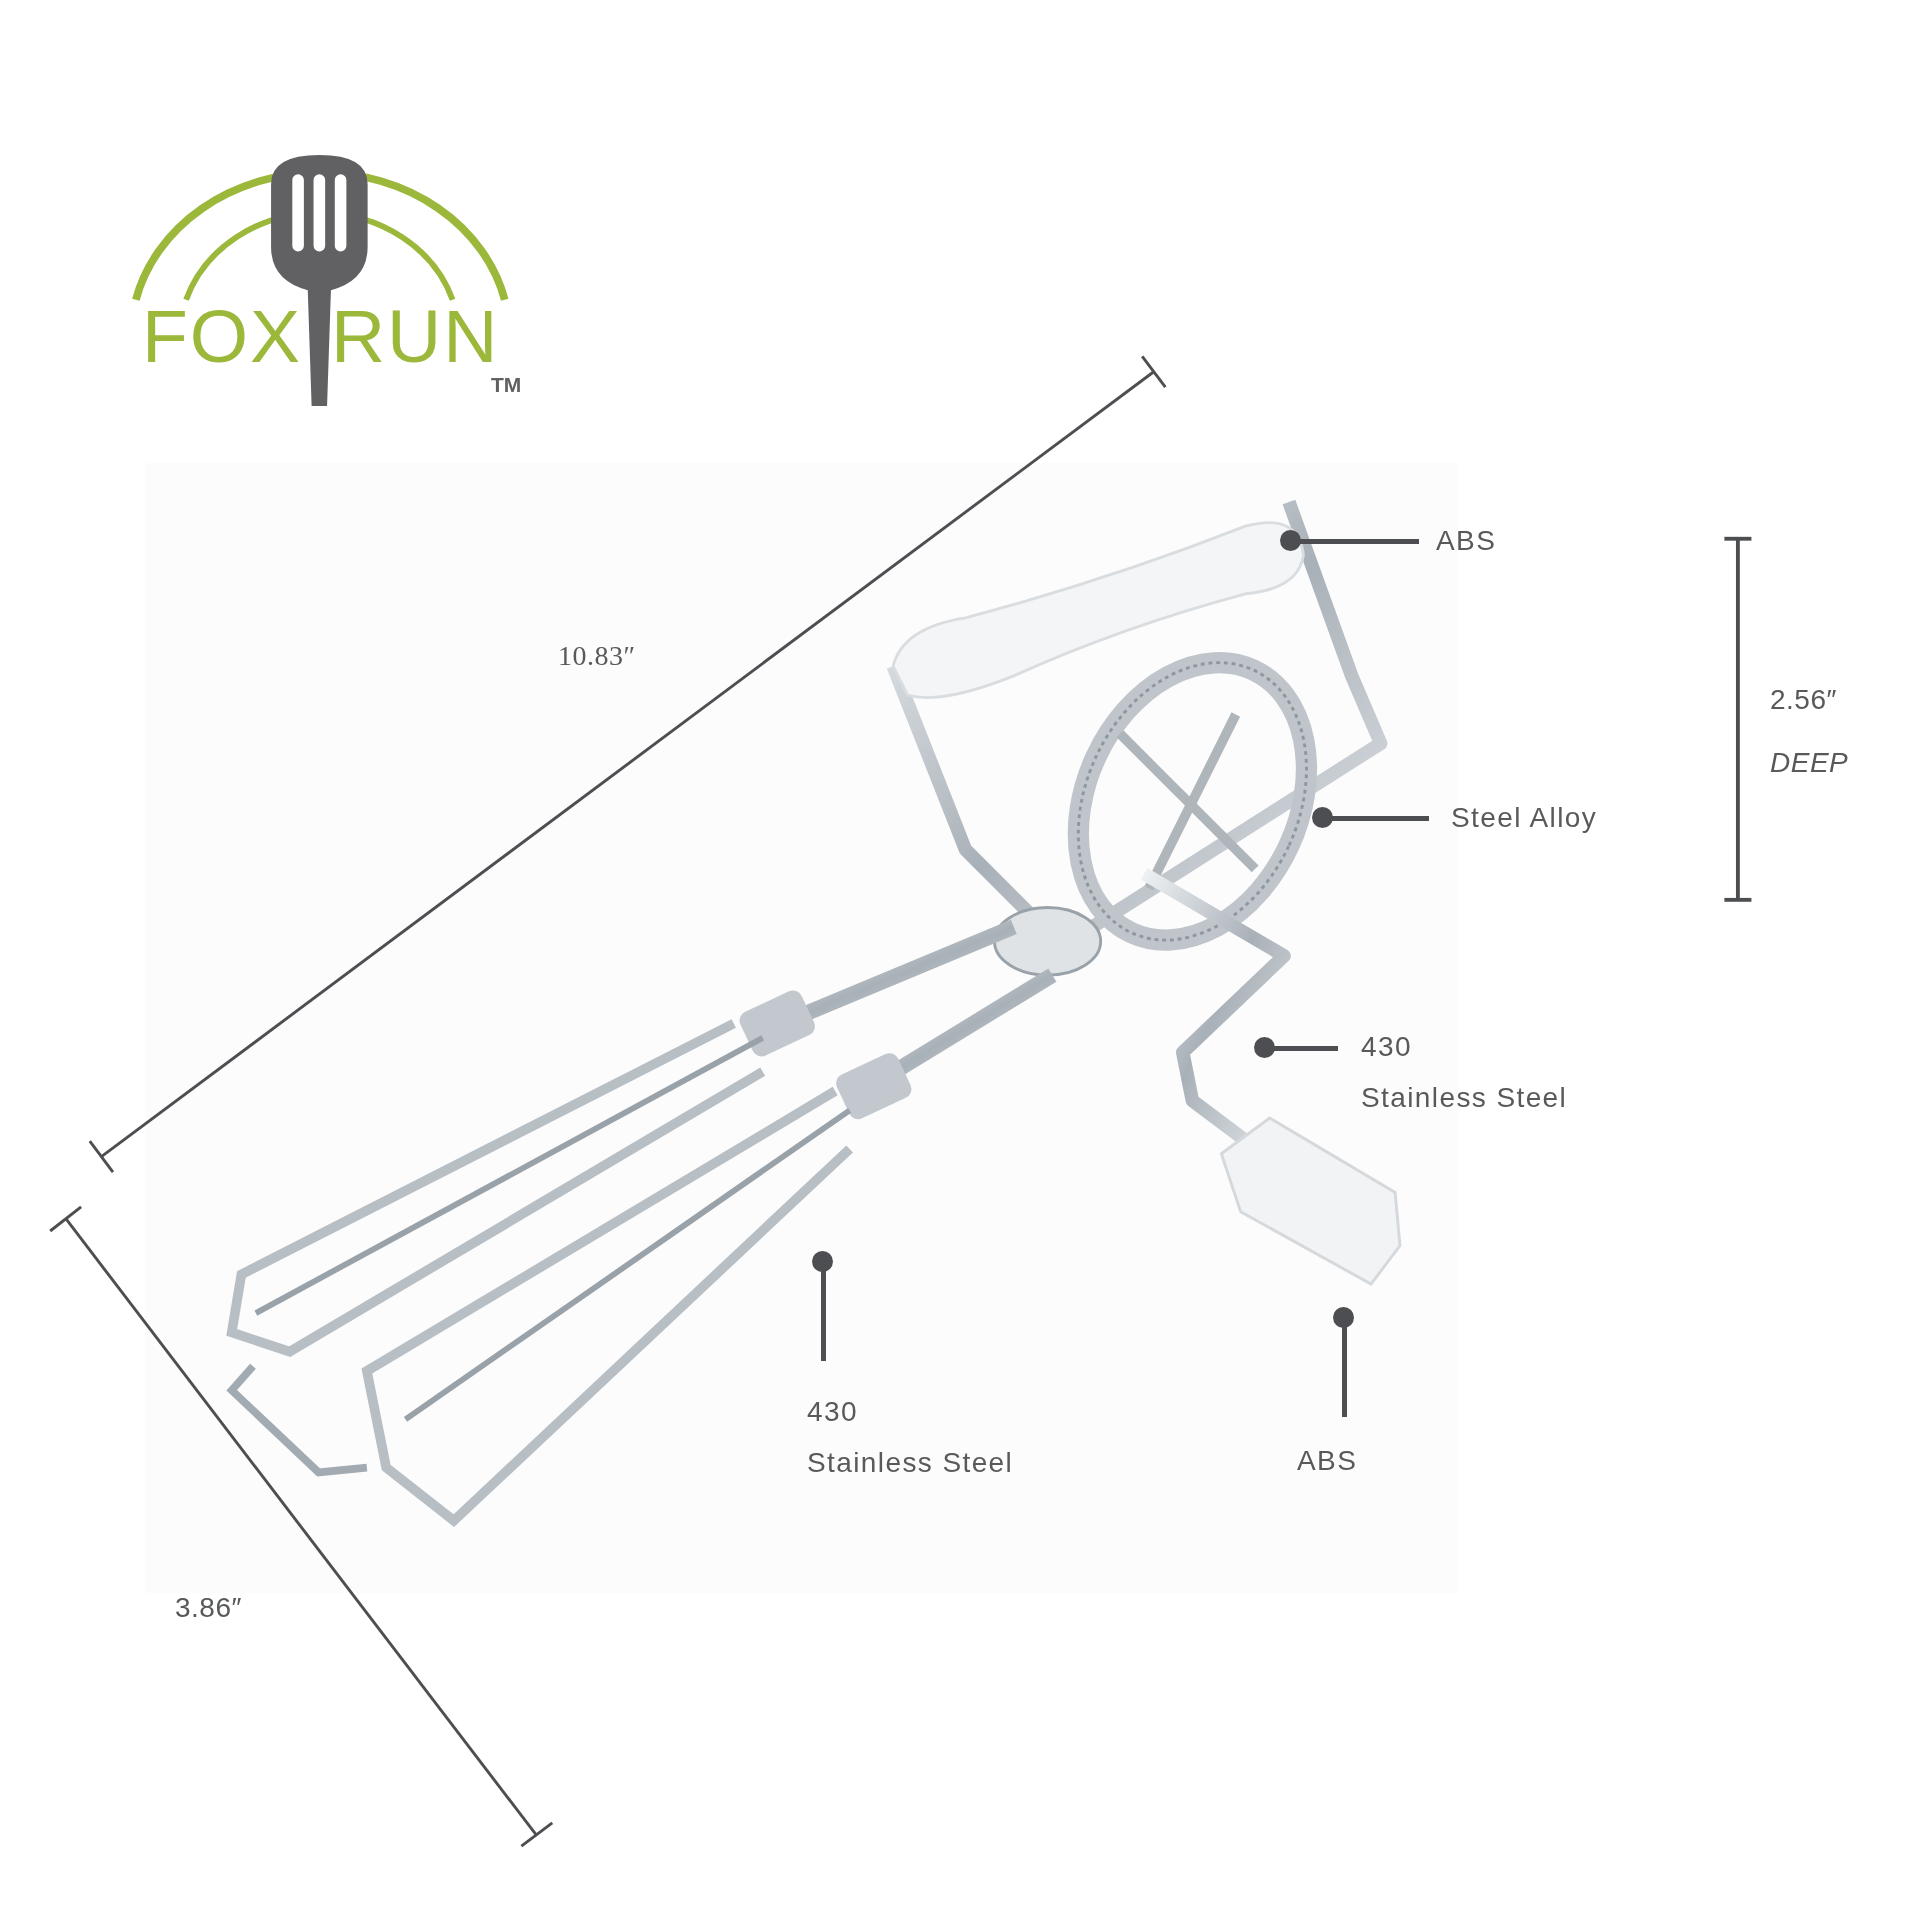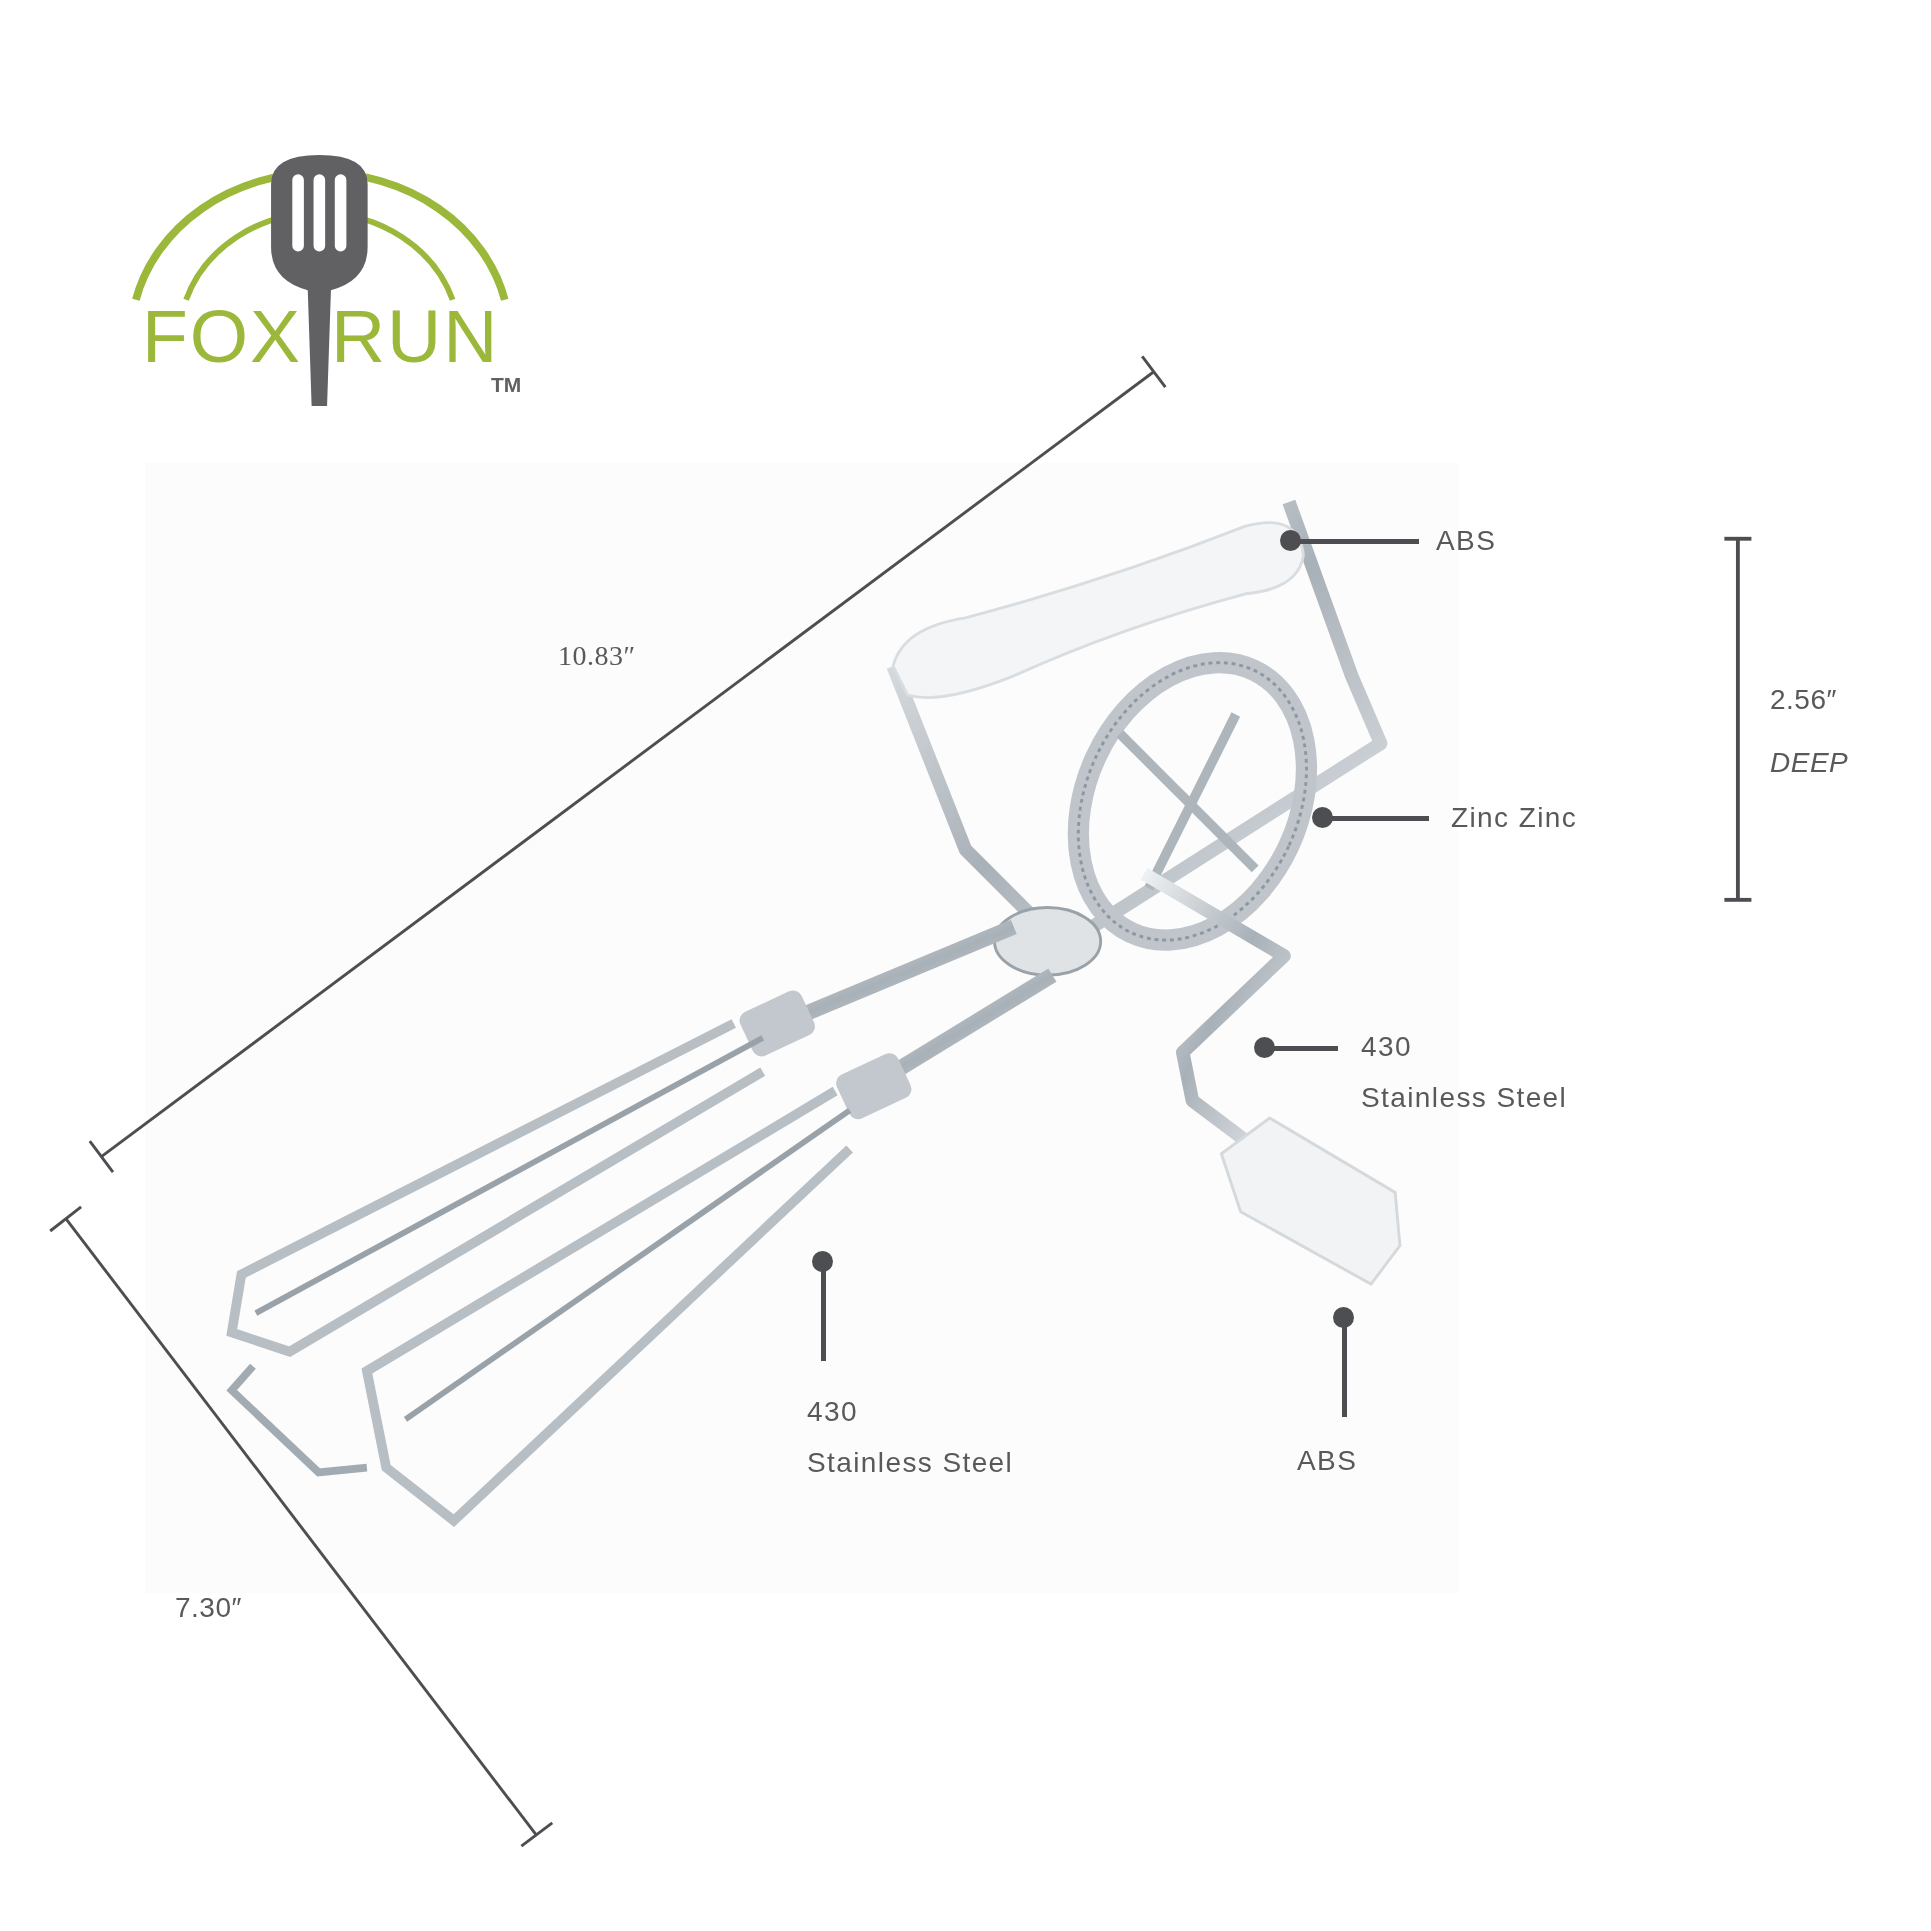--- a/index.html
+++ b/index.html
@@ -87,34 +87,34 @@
 
     <path d="M262,1415 L240,1440 L330,1525 L380,1520" fill="none" stroke="#a3abb2" stroke-width="8"></path>
 
     <path d="M1185,905 L1330,990 L1225,1090 L1235,1140 L1315,1200" fill="none" stroke="url(#chrome)" stroke-width="14" stroke-linejoin="round"></path>
 
     <path d="M1265,1195 L1315,1158 L1445,1235 L1450,1290 L1420,1330 L1285,1255 Z" fill="#f2f3f4" stroke="#d5d9dc" stroke-width="3"></path>
   </g>
 </svg>
 
 <div class="lbl thin" style="left:558px;top:631px;font-family:Liberation Serif, serif;">10.83″</div>
-<div class="lbl thin" style="left:175px;top:1583px;">7.30″</div>
+<div class="lbl thin" style="left:175px;top:1583px;">3.86″</div>
 <div class="lbl thin" style="left:1770px;top:675px;">2.56″</div>
 <div class="lbl thin" style="left:1770px;top:738px;font-style:italic;">DEEP</div>
 
 <div>
   <div class="dot" style="left:1280px;top:530px;"></div>
   <div class="hline" style="left:1291px;top:539px;width:128px;"></div>
   <div class="lbl" style="left:1436px;top:516px;">ABS</div>
 </div>
 
 <div>
   <div class="dot" style="left:1312px;top:807px;"></div>
   <div class="hline" style="left:1323px;top:816px;width:106px;"></div>
-  <div class="lbl" style="left:1451px;top:793px;">Zinc Zinc</div>
+  <div class="lbl" style="left:1451px;top:793px;">Steel Alloy</div>
 </div>
 
 <div>
   <div class="dot" style="left:1254px;top:1037px;"></div>
   <div class="hline" style="left:1265px;top:1046px;width:73px;"></div>
   <div class="lbl" style="left:1361px;top:1022px;">430</div>
   <div class="lbl" style="left:1361px;top:1073px;">Stainless Steel</div>
 </div>
 
 <div>

